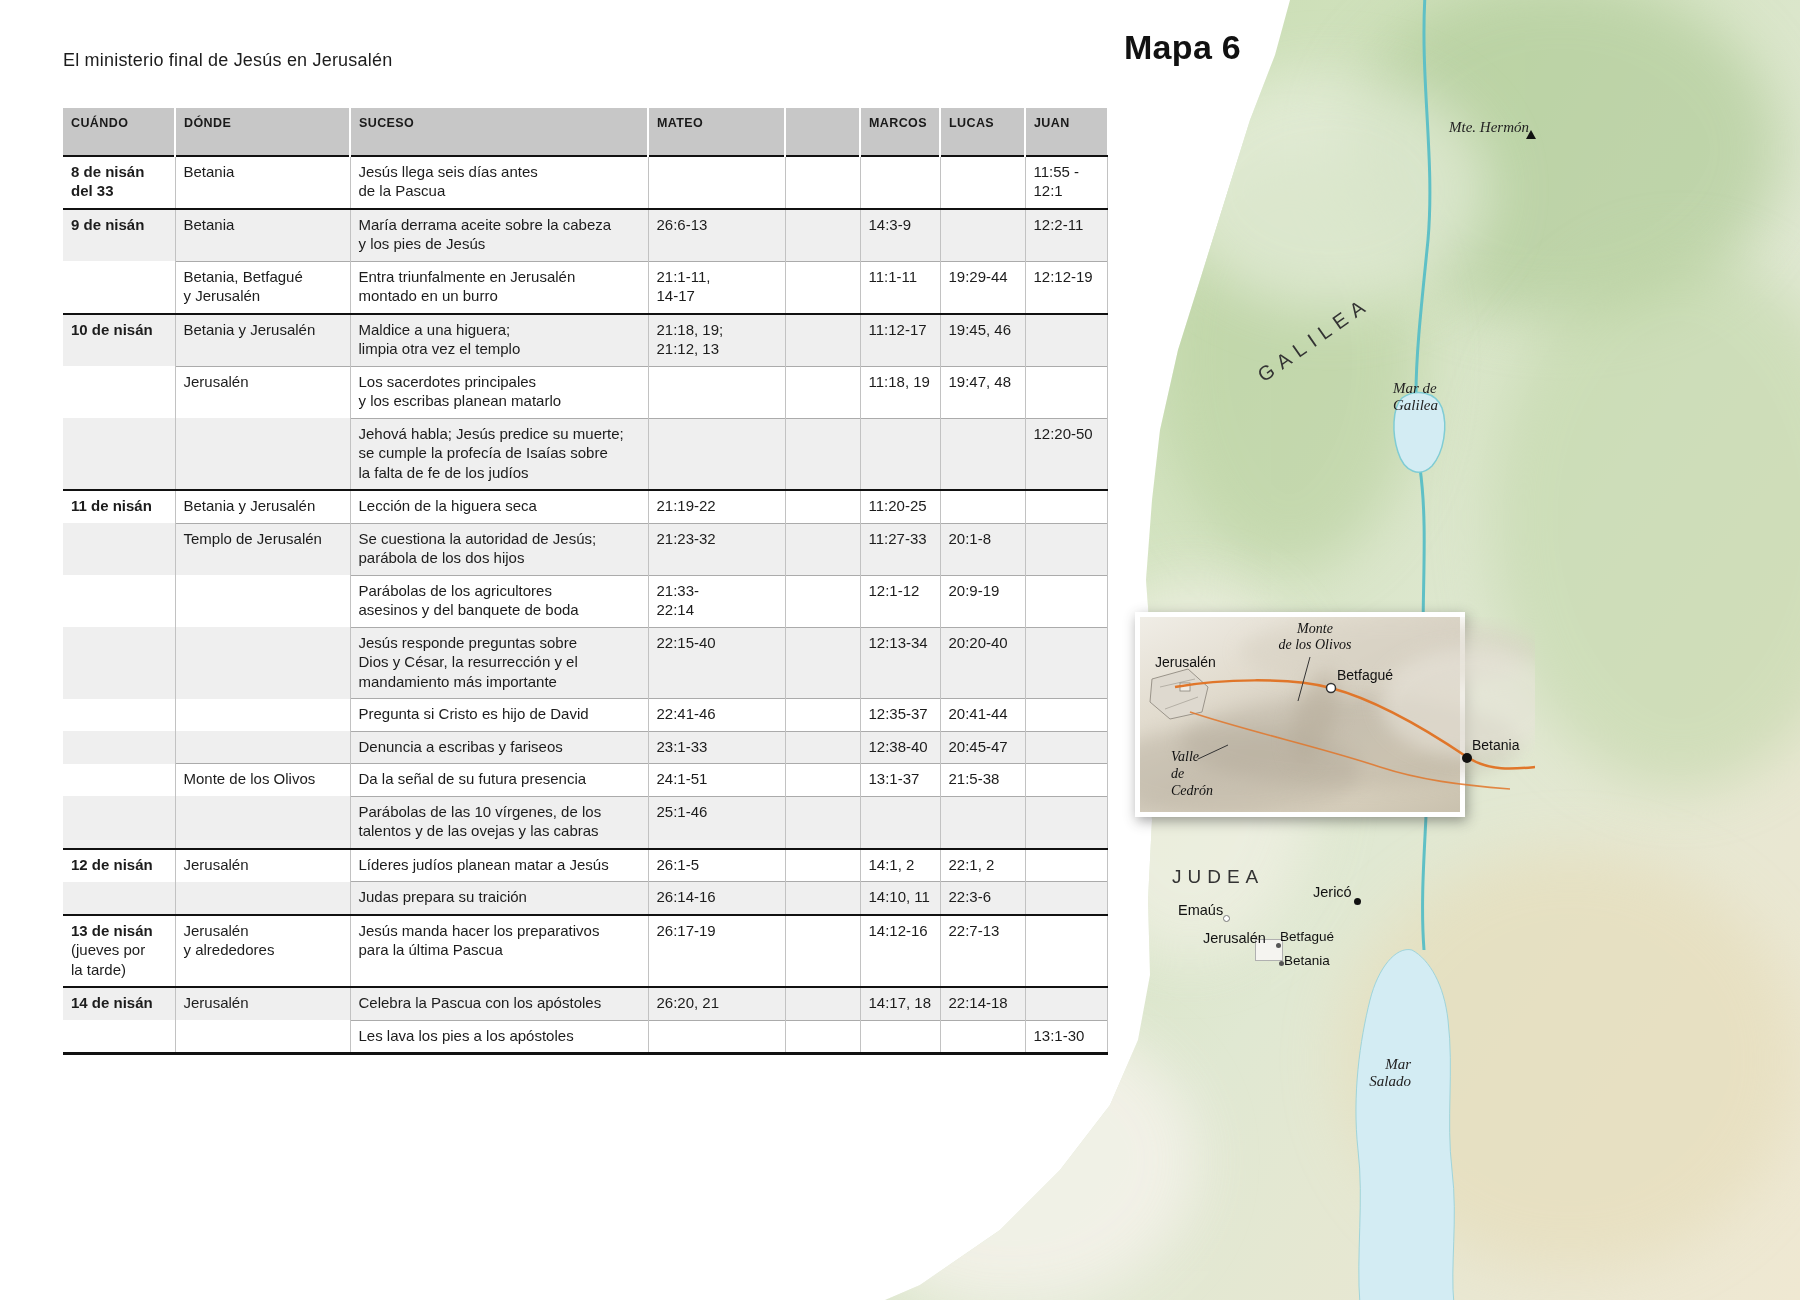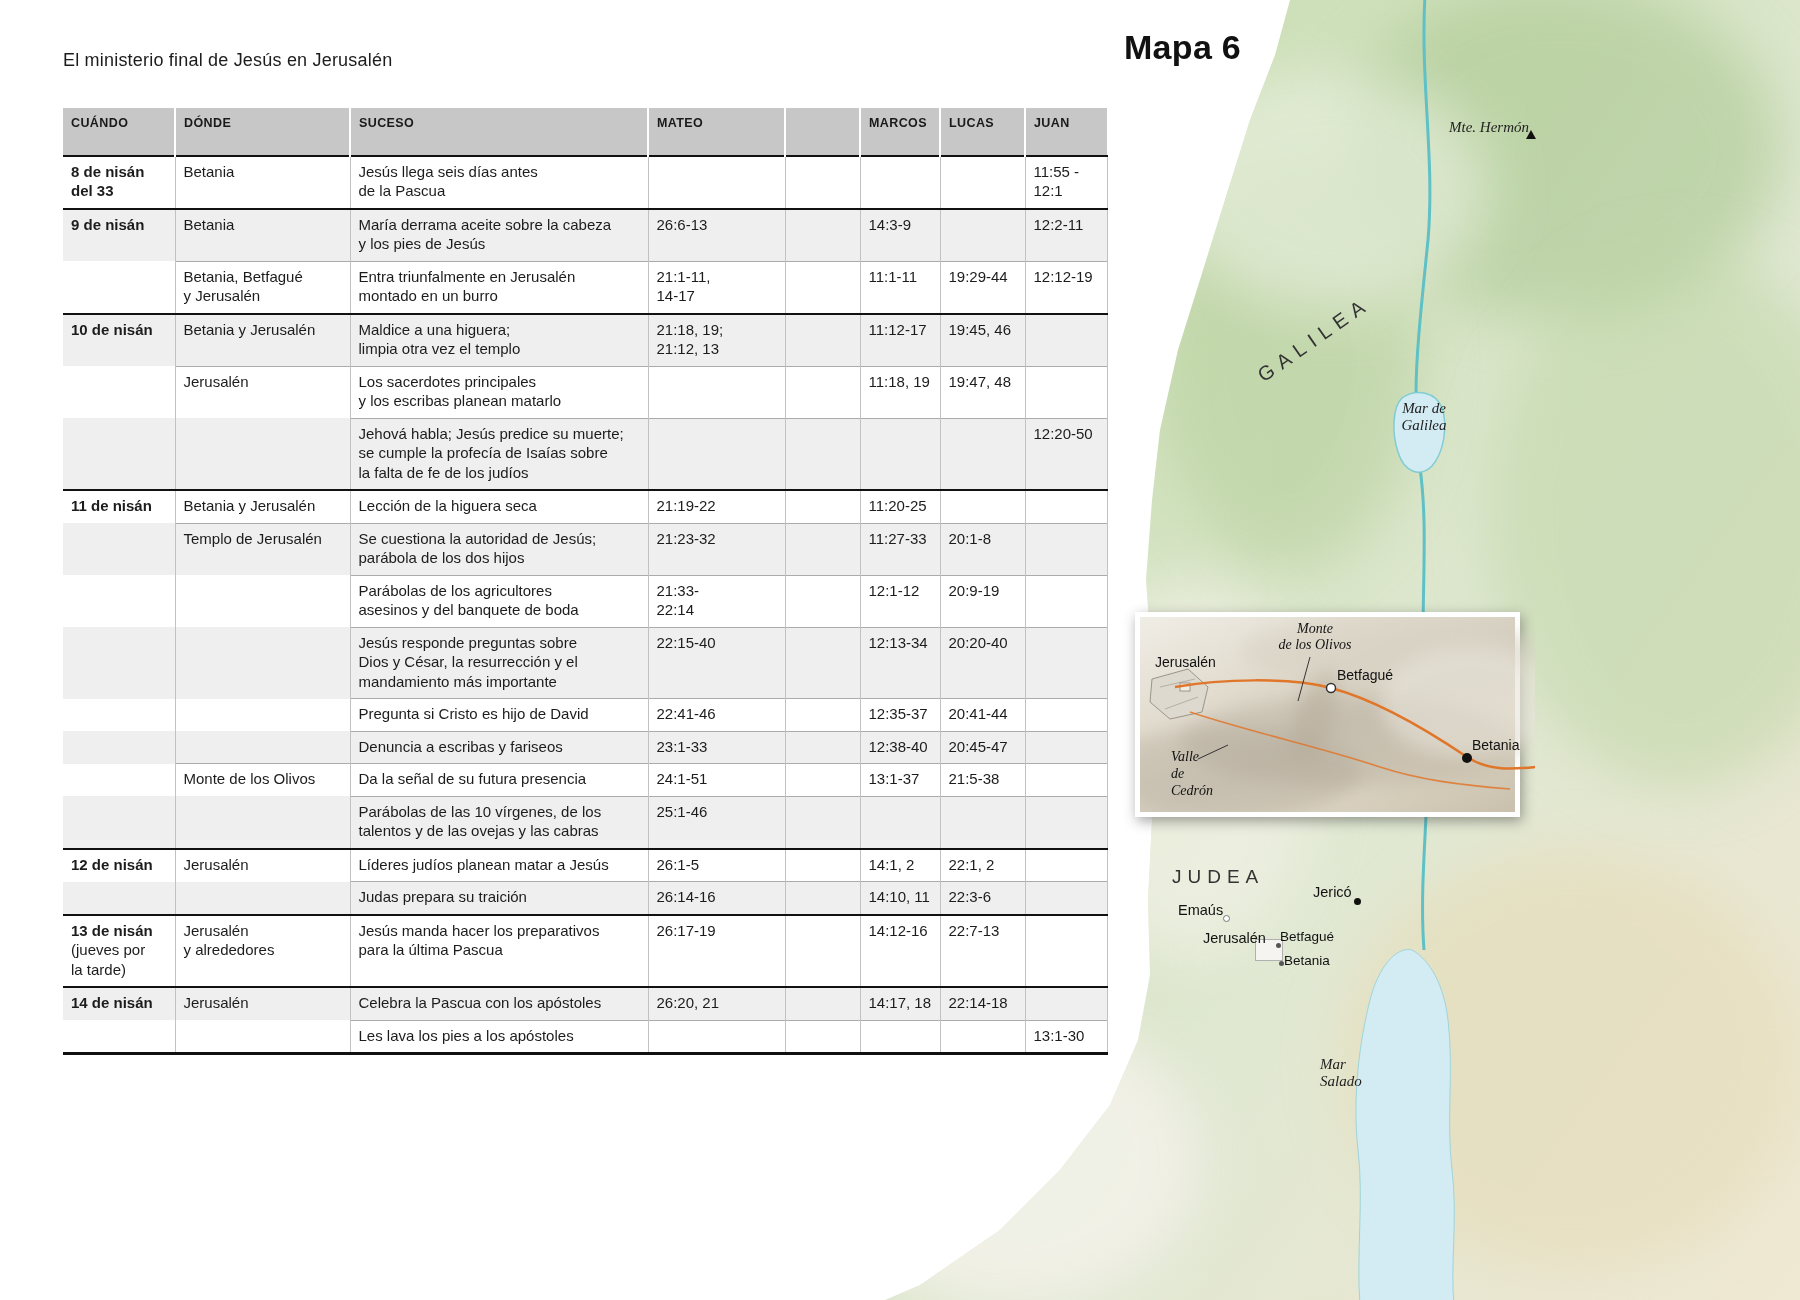--- a/index.html
+++ b/index.html
@@ -42,36 +42,36 @@
   
   .map-area{position:absolute;left:860px;top:0;width:940px;height:1300px}
   .map-area > svg{position:absolute;left:0;top:0}
   .map-label{position:absolute;white-space:pre-line}
   .serif-label{font-family:"Liberation Serif","DejaVu Serif",serif;font-style:italic;font-size:15px;color:#222}
   .region-label{font-size:20px;letter-spacing:7px;color:#333}
   .city-label{font-size:14.5px;color:#111}
   .label-galilea{left:400px;top:366px;transform:rotate(-35deg);transform-origin:left center}
   .label-judea{left:312px;top:866px;letter-spacing:6px;font-size:19px}
   .label-hermon{left:589px;top:119px}
-  .label-margalilea{left:533px;top:400px;width:62px;text-align:center;line-height:1.1}
-  .label-marsalado{left:460px;top:1056px;width:60px;text-align:left;line-height:1.1;font-size:15px}
+  .label-margalilea{left:533px;top:380px;width:62px;line-height:1.1}
+  .label-marsalado{left:491px;top:1056px;width:60px;text-align:right;line-height:1.1;font-size:15px}
   .label-jerico{left:453px;top:884px}
   .label-emaus{left:318px;top:902px}
   .label-jerusalen2{left:343px;top:930px}
   .label-betfague2{left:420px;top:929px;font-size:13.5px}
   .label-betania2{left:424px;top:953px;font-size:13.5px}
   .dot{position:absolute;border-radius:50%;background:#111}
   .ring{position:absolute;border-radius:50%;background:#fff;border:1.5px solid #777;box-sizing:border-box}
   .peak-triangle{position:absolute;left:666px;top:130px;width:0;height:0;
     border-left:5px solid transparent;border-right:5px solid transparent;border-bottom:9px solid #111}
   .city-box{position:absolute;left:395px;top:939px;width:26px;height:20px;background:#f5f4f0;border:1px solid #b0b0b0}
 
   
   .inset{
-    position:absolute;left:275px;top:612px;width:385px;height:205px;box-sizing:border-box;
+    position:absolute;left:275px;top:612px;width:330px;height:205px;box-sizing:border-box;
     border:5px solid #fff;box-shadow:2px 4px 12px rgba(50,50,50,.45);
     background:linear-gradient(155deg,#f0ede6 0%,#e2dccf 30%,#d3ccbd 55%,#dad2c0 75%,#c9c1ae 100%);
   }
   .inset > svg{position:absolute;left:0;top:0}
   .inset-label{position:absolute;font-size:14px;color:#111;white-space:pre-line}
   .inset-serif{font-family:"Liberation Serif","DejaVu Serif",serif;font-style:italic}
   .il-monte{left:110px;top:4px;width:130px;text-align:center;line-height:1.15}
   .il-jerusalen{left:15px;top:37px}
   .il-betfague{left:197px;top:50px}
   .il-betania{left:332px;top:120px}

